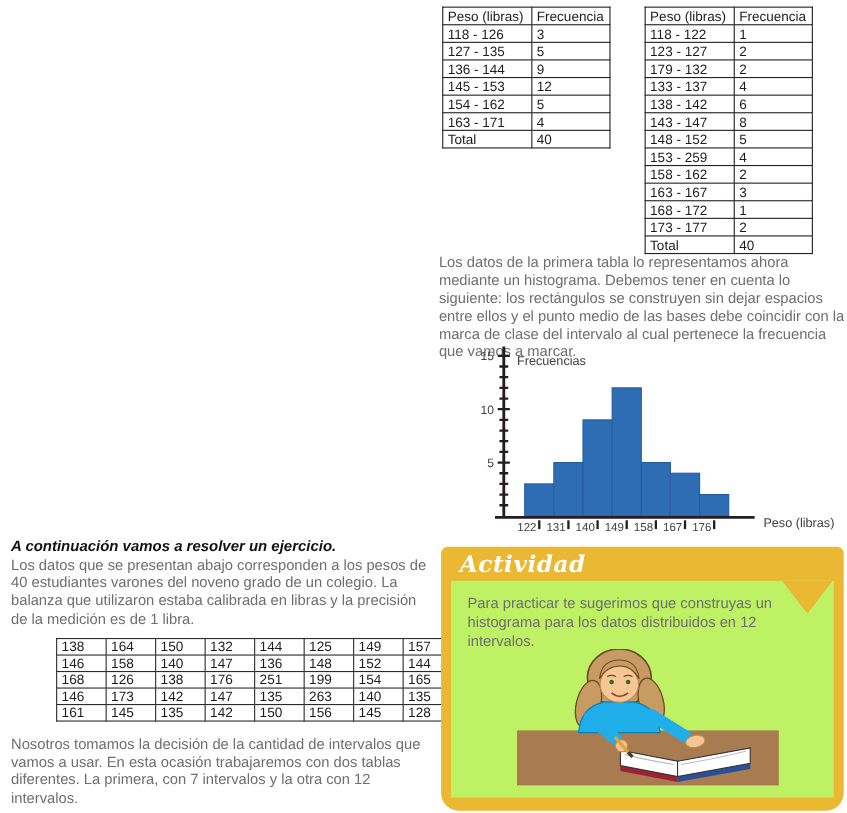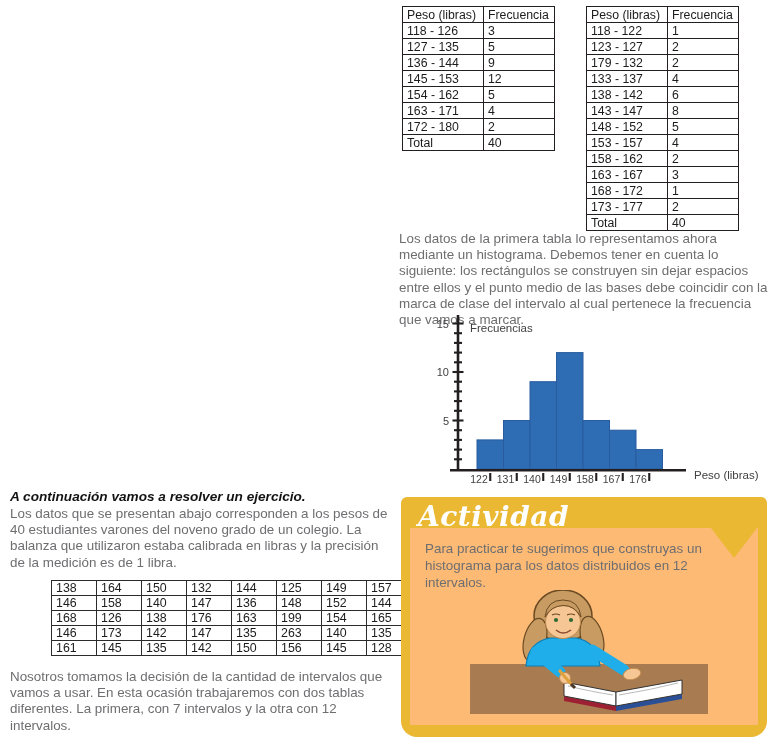--- a/index.html
+++ b/index.html
@@ -28,25 +28,25 @@
     border:1.4px solid #2b2b2b;width:40px;padding:0 0 0 4px;height:14px;white-space:nowrap;
   }
   
   .actividad{
     background:#eab833;
     border-radius:6px 6px 16px 16px;
   }
   .actividad-title{
     font-family:"DejaVu Serif", serif;
     font-style:italic;font-weight:bold;
-    color:#ffffff;font-size:28px;letter-spacing:0.5px;
+    color:#ffffff;font-size:21px;letter-spacing:0.5px;
   }
   .actividad-inner{
     position:absolute;left:9px;top:31px;right:9px;height:197px;
-    background:#fdba74;
+    background:#bef264;
   }
   .notch{
     position:absolute;top:31px;right:10px;width:0;height:0;
     border-left:23px solid transparent;
     border-right:23px solid transparent;
     border-top:30px solid #eab833;
   }
   .actividad-text{
     position:absolute;left:15px;top:12px;width:320px;
     font-size:13.4px;line-height:17px;color:#6e6e71;
@@ -82,24 +82,20 @@
       </tr>
       <tr>
         <td>154 - 162</td>
         <td>5</td>
       </tr>
       <tr>
         <td>163 - 171</td>
         <td>4</td>
       </tr>
       <tr>
-        <td>172 - 180</td>
-        <td>2</td>
-      </tr>
-      <tr>
         <td>Total</td>
         <td>40</td>
       </tr>
     </tbody>
 </table>
 
 <table class="freq abs" style="left:586px;top:6px;">
   <thead>
     <tr>
       <th class="col-peso">Peso (libras)</th>
@@ -129,21 +125,21 @@
       </tr>
       <tr>
         <td>143 - 147</td>
         <td>8</td>
       </tr>
       <tr>
         <td>148 - 152</td>
         <td>5</td>
       </tr>
       <tr>
-        <td>153 - 157</td>
+        <td>153 - 259</td>
         <td>4</td>
       </tr>
       <tr>
         <td>158 - 162</td>
         <td>2</td>
       </tr>
       <tr>
         <td>163 - 167</td>
         <td>3</td>
       </tr>
@@ -234,21 +230,21 @@
         <td>136</td>
         <td>148</td>
         <td>152</td>
         <td>144</td>
       </tr>
       <tr>
         <td>168</td>
         <td>126</td>
         <td>138</td>
         <td>176</td>
-        <td>163</td>
+        <td>251</td>
         <td>199</td>
         <td>154</td>
         <td>165</td>
       </tr>
       <tr>
         <td>146</td>
         <td>173</td>
         <td>142</td>
         <td>147</td>
         <td>135</td>

